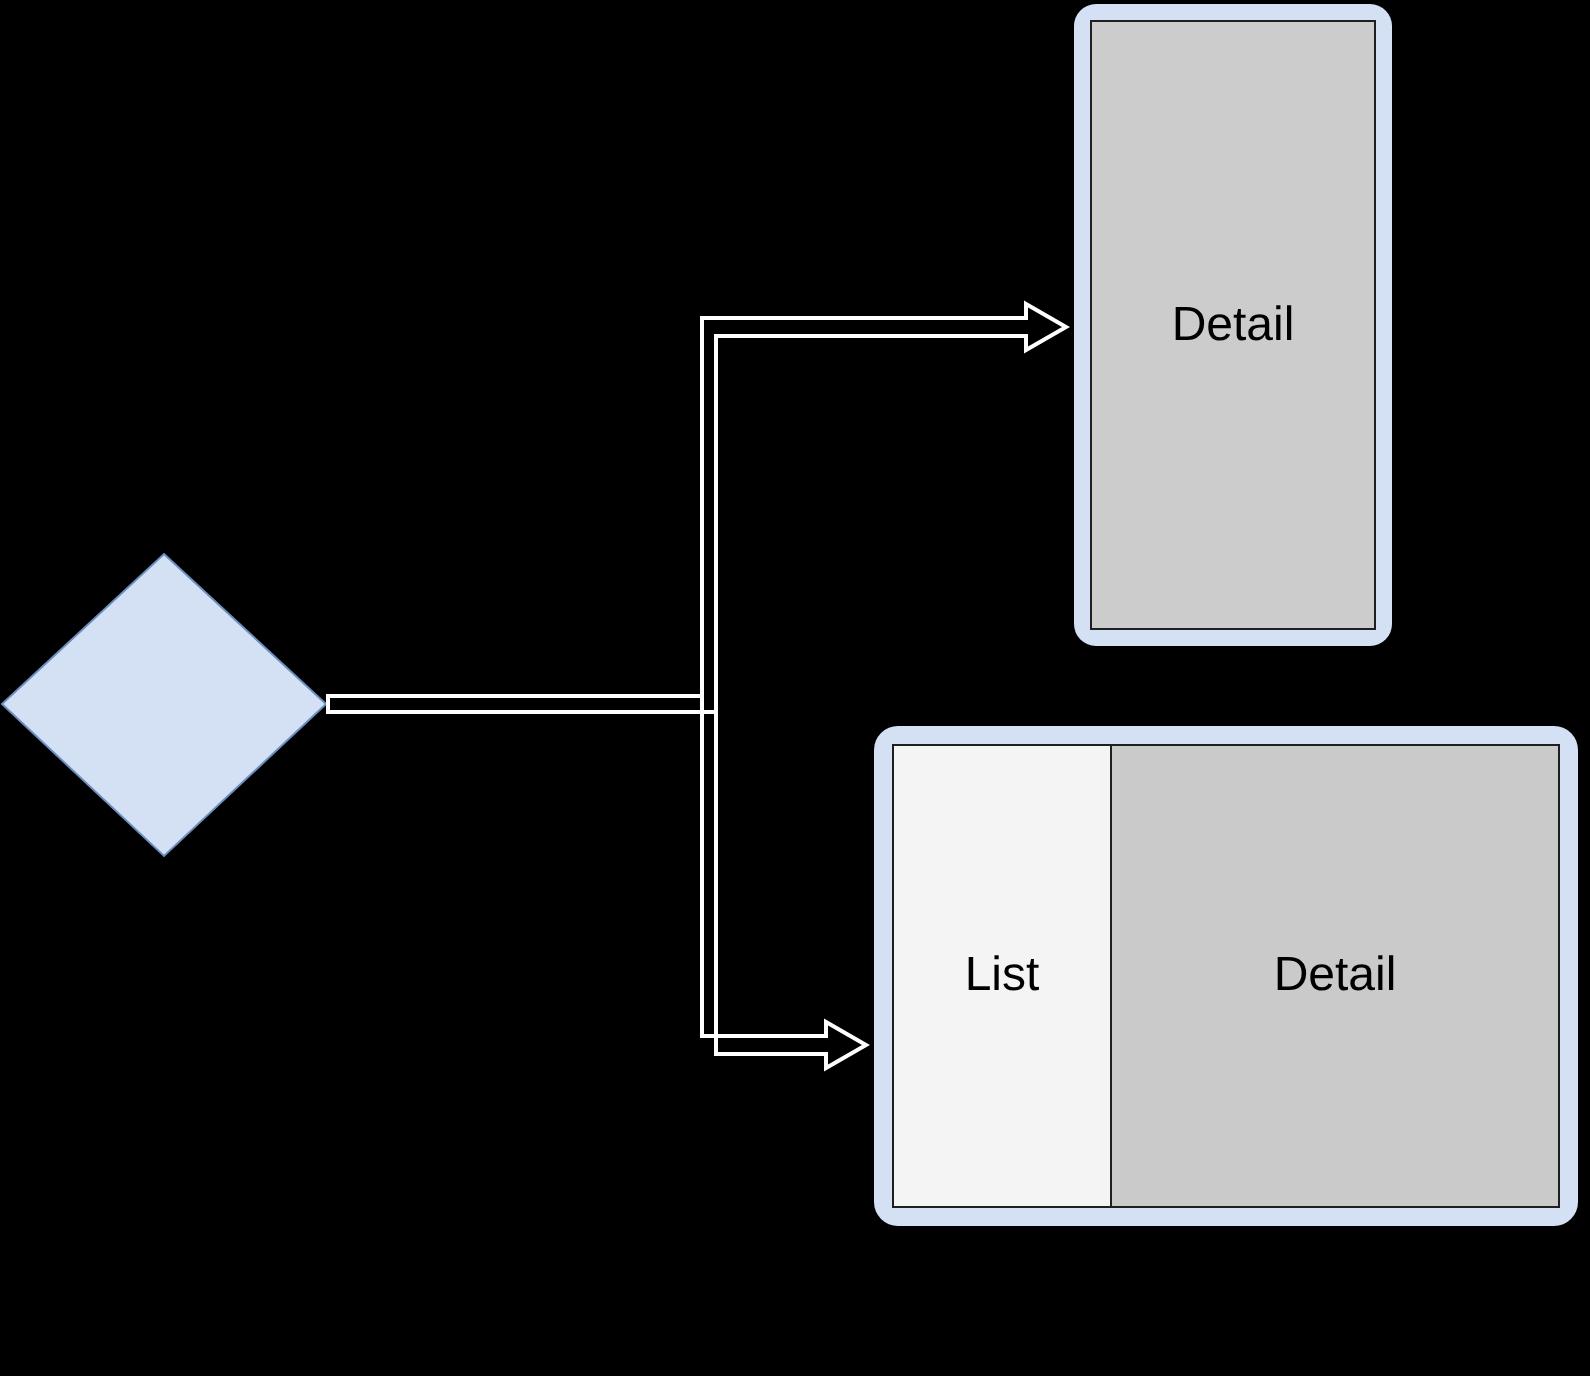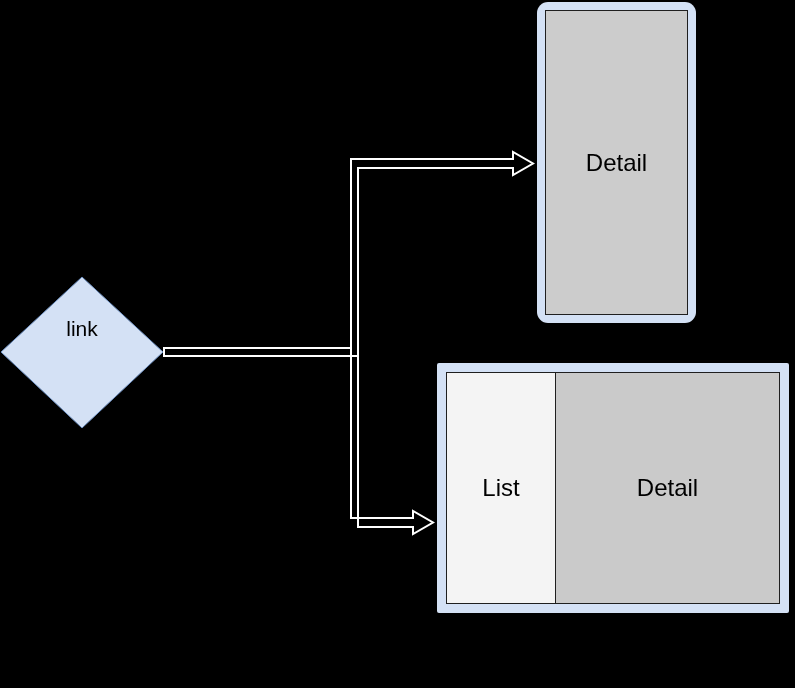--- a/index.html
+++ b/index.html
@@ -67,21 +67,21 @@
   }
 
   
   .device-tablet {
     position: absolute;
     left: 437px;
     top: 363px;
     width: 352px;
     height: 250px;
     background: #d4e1f5;
-    border-radius: 2px;
+    border-radius: 12px;
     box-sizing: border-box;
     padding: 9px;
   }
   .device-tablet .screen {
     width: 100%;
     height: 100%;
     border: 1px solid #1f1f1f;
     box-sizing: border-box;
     display: flex;
   }
@@ -124,21 +124,20 @@
     </g>
 
     <g>
       <path d="M 164,348 L 351,348 L 351,518 L 413,518
                L 413,511 L 433,522.5 L 413,534 L 413,527
                L 358,527 L 358,356 L 164,356 Z" fill="#000000" stroke="#ffffff" stroke-width="2" stroke-linejoin="miter"></path>
     </g>
   </svg>
 
   <div class="diamond-label">
-    <div>link</div>
   </div>
 
   <div class="device-phone">
     <div class="screen">
       <span class="screen-label">Detail</span>
     </div>
   </div>
 
   <div class="device-tablet">
     <div class="screen">

